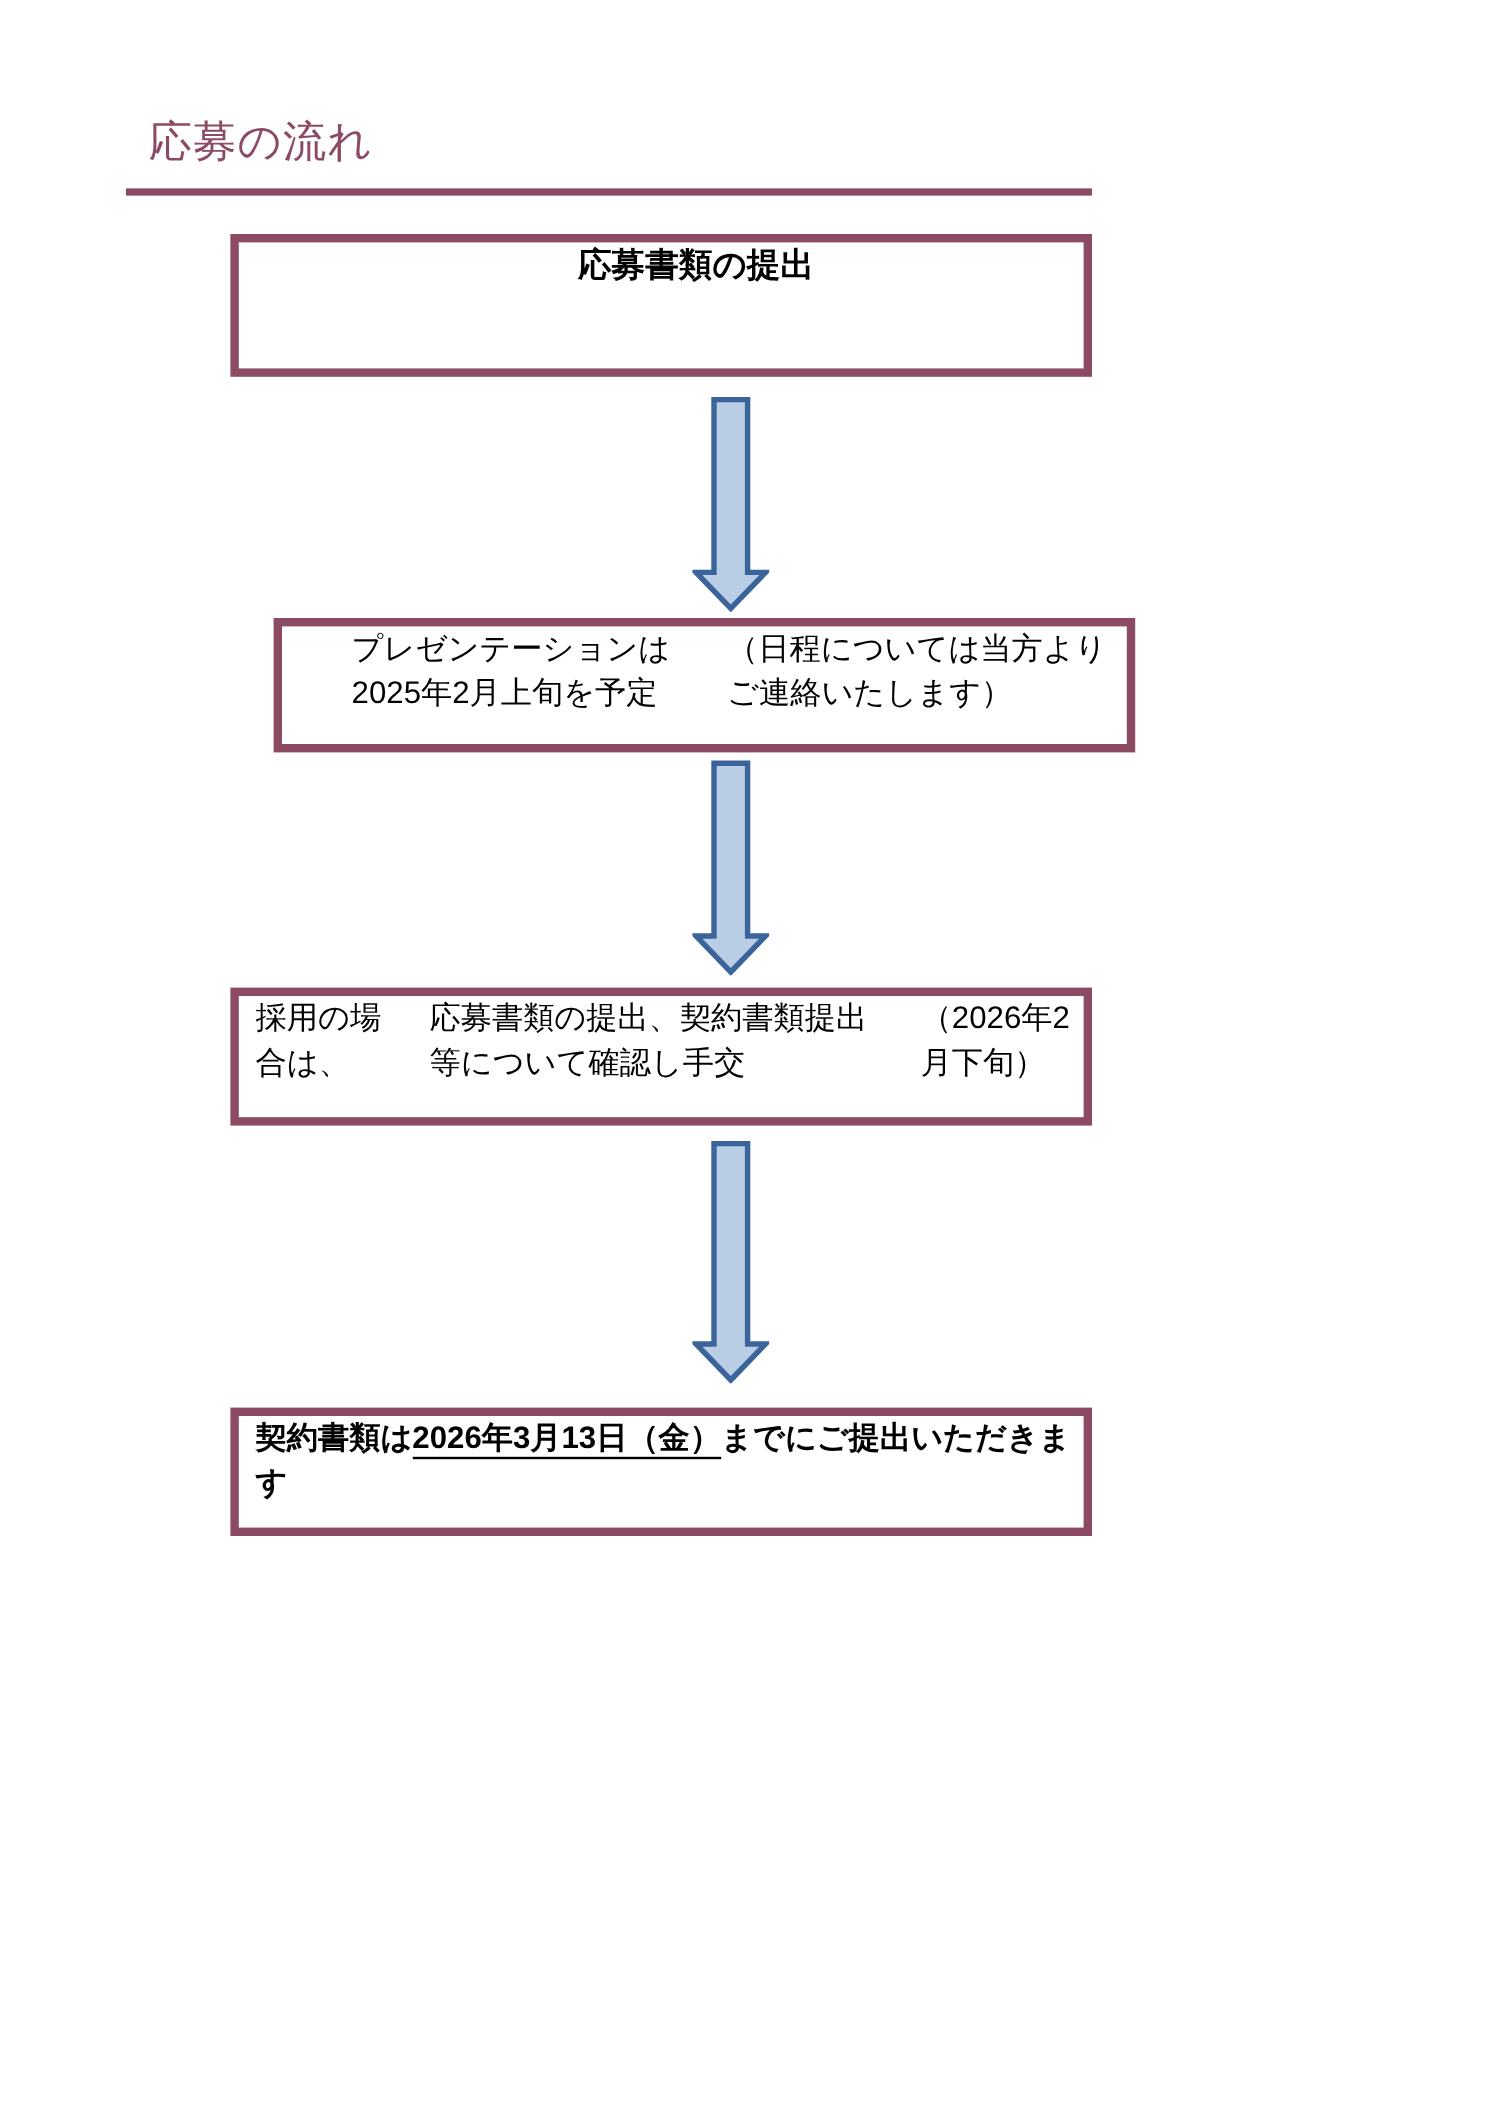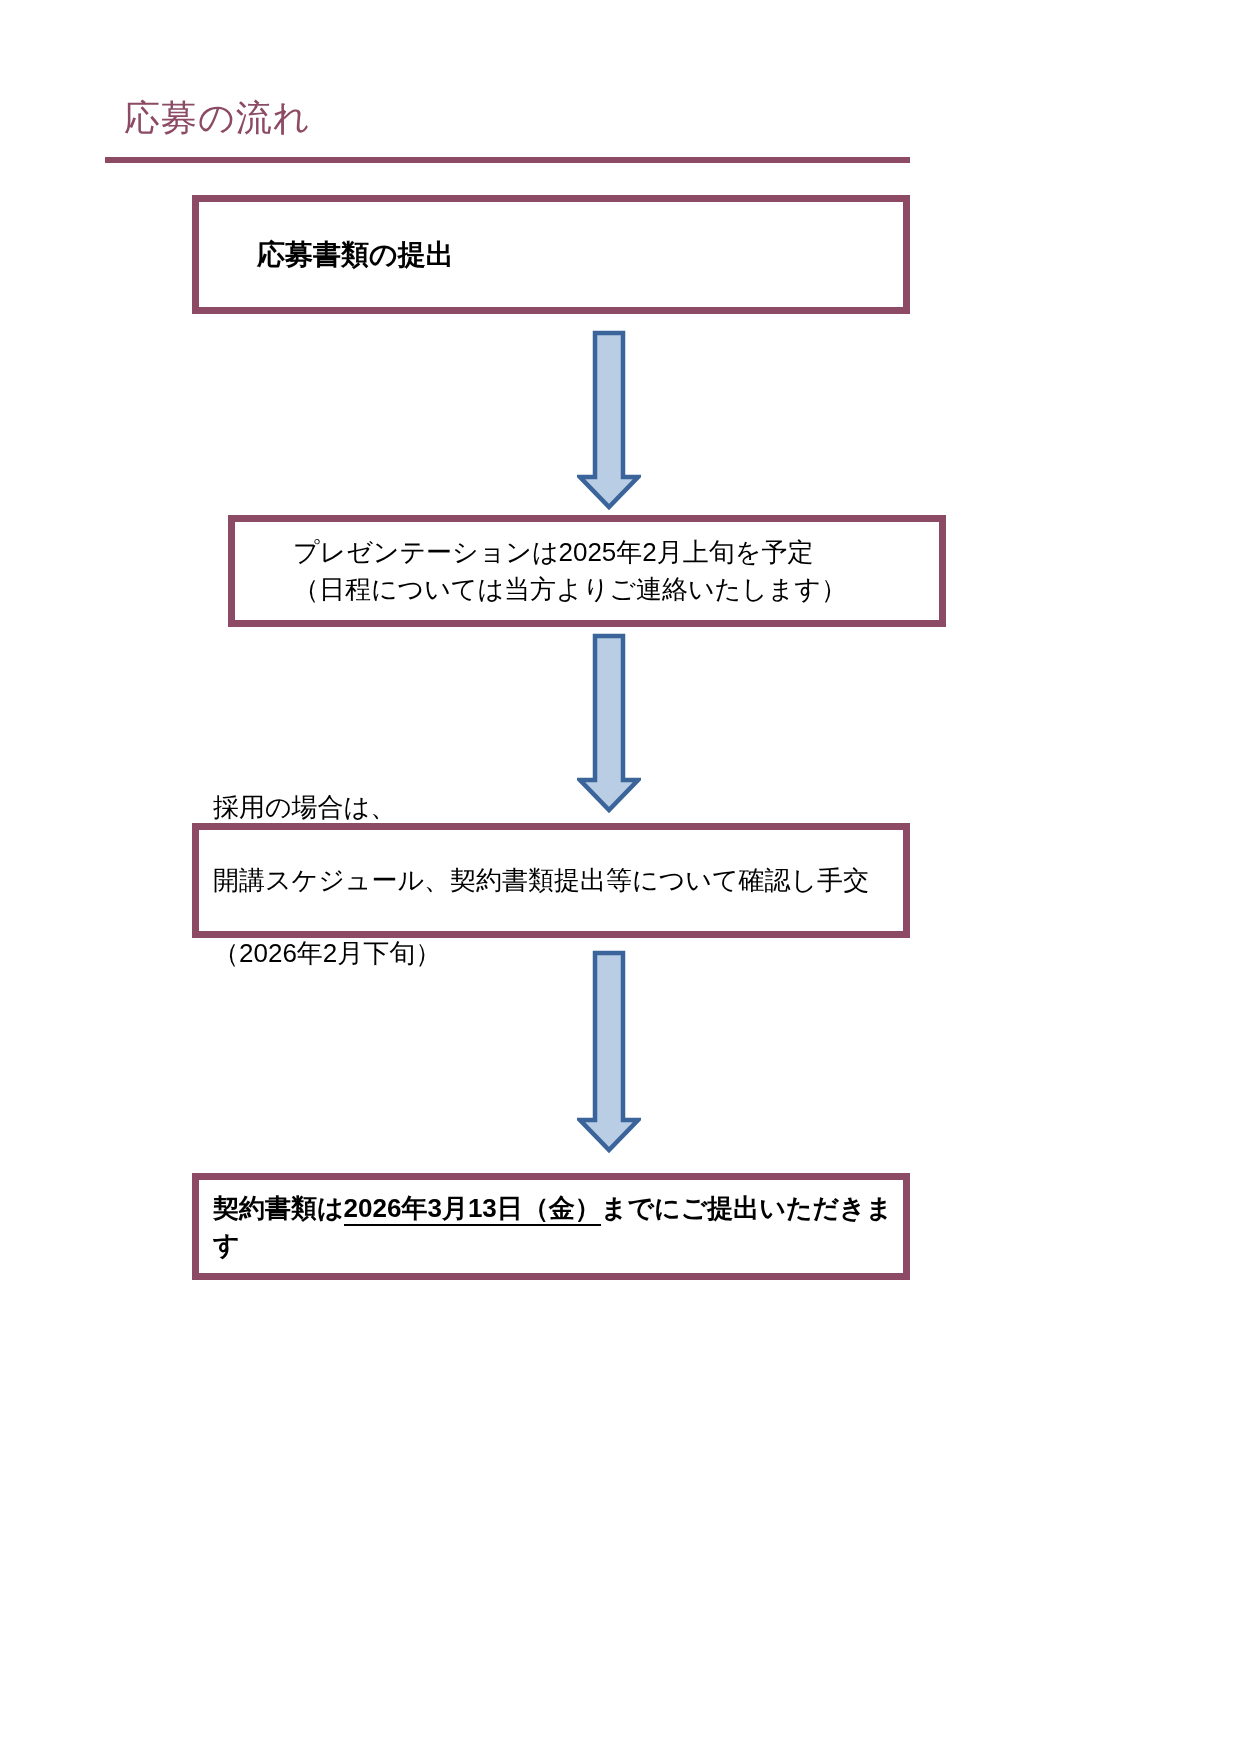--- a/index.html
+++ b/index.html
@@ -23,21 +23,21 @@
     letter-spacing:1px;line-height:1.2;margin-left:16px;
   }
   .title-rule{
     position:absolute;left:105px;top:157px;width:805px;height:6px;
     background:var(--accent);
   }
   .flow-box{
     position:absolute;left:192px;width:718px;
     border:7px solid var(--accent);
     background:#ffffff;
-    display:flex;flex-direction:column;justify-content:center;
+    display:flex;flex-direction:row;justify-content:center;
     font-size:26px;line-height:37px;
   }
   .box-1{top:195px;height:119px;padding-left:58px;}
   .box-2{top:515px;height:112px;padding-left:58px;margin-left:36px;}
   .box-3{top:823px;height:115px;padding-left:14px;gap:36px;}
   .box-4{top:1173px;height:107px;padding-left:14px;font-weight:bold;}
   .box-heading{font-weight:bold;font-size:28px;}
   .u{border-bottom:2px solid var(--text);padding-bottom:1px;}
   .flow-arrow{position:absolute;left:577px;}
   .arrow-1{top:330px;}
@@ -68,21 +68,21 @@
   <div class="box-line">プレゼンテーションは2025年2月上旬を予定</div>
   <div class="box-line">（日程については当方よりご連絡いたします）</div>
 </div>
 
 <svg class="flow-arrow arrow-2" width="64" height="180" viewBox="0 0 64 180" aria-hidden="true">
   <polygon points="18,3 46,3 46,147 61,147 32,177 3,147 18,147"></polygon>
 </svg>
 
 <div class="flow-box box-3">
   <div class="box-line">採用の場合は、</div>
-  <div class="box-line">開講スケジュール、契約書類提出等について確認し手交</div>
+  <div class="box-line">応募書類の提出、契約書類提出等について確認し手交</div>
   <div class="box-line">（2026年2月下旬）</div>
 </div>
 
 <svg class="flow-arrow arrow-3" width="64" height="203" viewBox="0 0 64 203" aria-hidden="true">
   <polygon points="18,3 46,3 46,170 61,170 32,200 3,170 18,170"></polygon>
 </svg>
 
 <div class="flow-box box-4">
   <div class="box-line"><span>契約書類は</span><span class="u">2026年3月13日（金）</span><span>までにご提出いただきます</span></div>
 </div>

